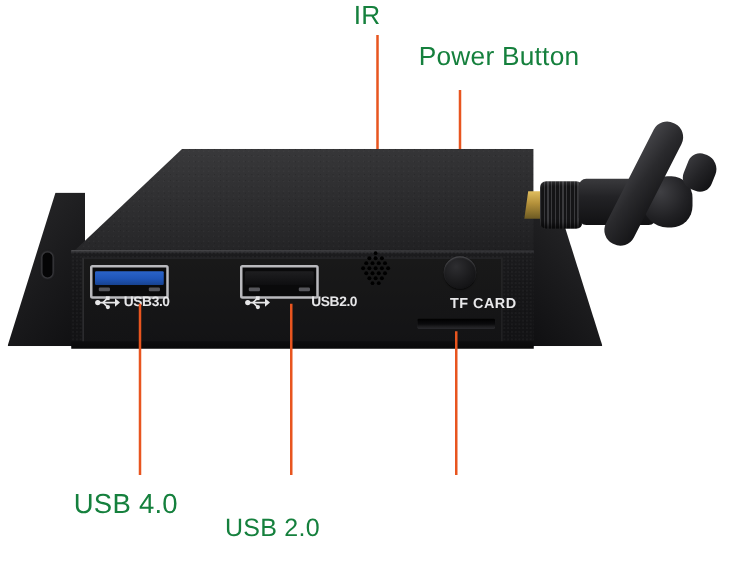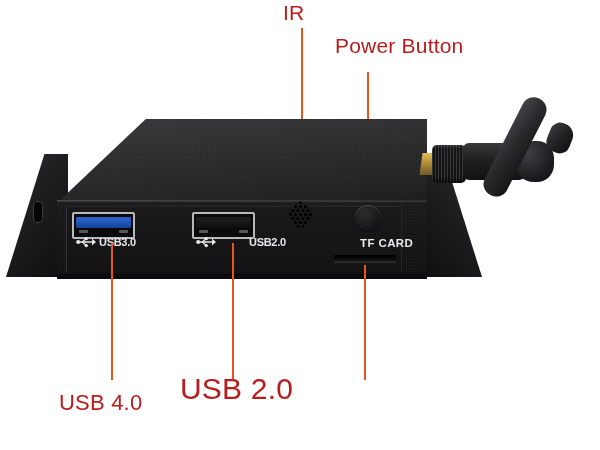--- a/index.html
+++ b/index.html
@@ -15,21 +15,21 @@
     position: relative;
     width: 600px;
     height: 450px;
     background: #ffffff;
     overflow: hidden;
   }
 
   
   .callout-label {
     position: absolute;
-    color: #b91c1c;
+    color: #15803d;
     font-family: "Liberation Sans", sans-serif;
     font-weight: 400;
     white-space: nowrap;
     letter-spacing: 0.2px;
   }
   .leader {
     position: absolute;
     width: 2px;
     background: #e8551f;
   }
@@ -419,16 +419,16 @@
   </div>
 
   <div class="leader" style="left:111px; top:243px; height:137px;"></div>
 
   <div class="leader" style="left:232px; top:243px; height:137px;"></div>
 
   <div class="leader" style="left:364px; top:265px; height:115px;"></div>
 
   <div class="callout-label" style="left:59px; top:390px; font-size:22px;">USB 4.0</div>
 
-  <div class="callout-label" style="left:180px; top:372px; font-size:30px;">USB 2.0</div>
+  <div class="callout-label" style="left:180px; top:412px; font-size:20px;">USB 2.0</div>
 
 
 </div>
 
 </body></html>

